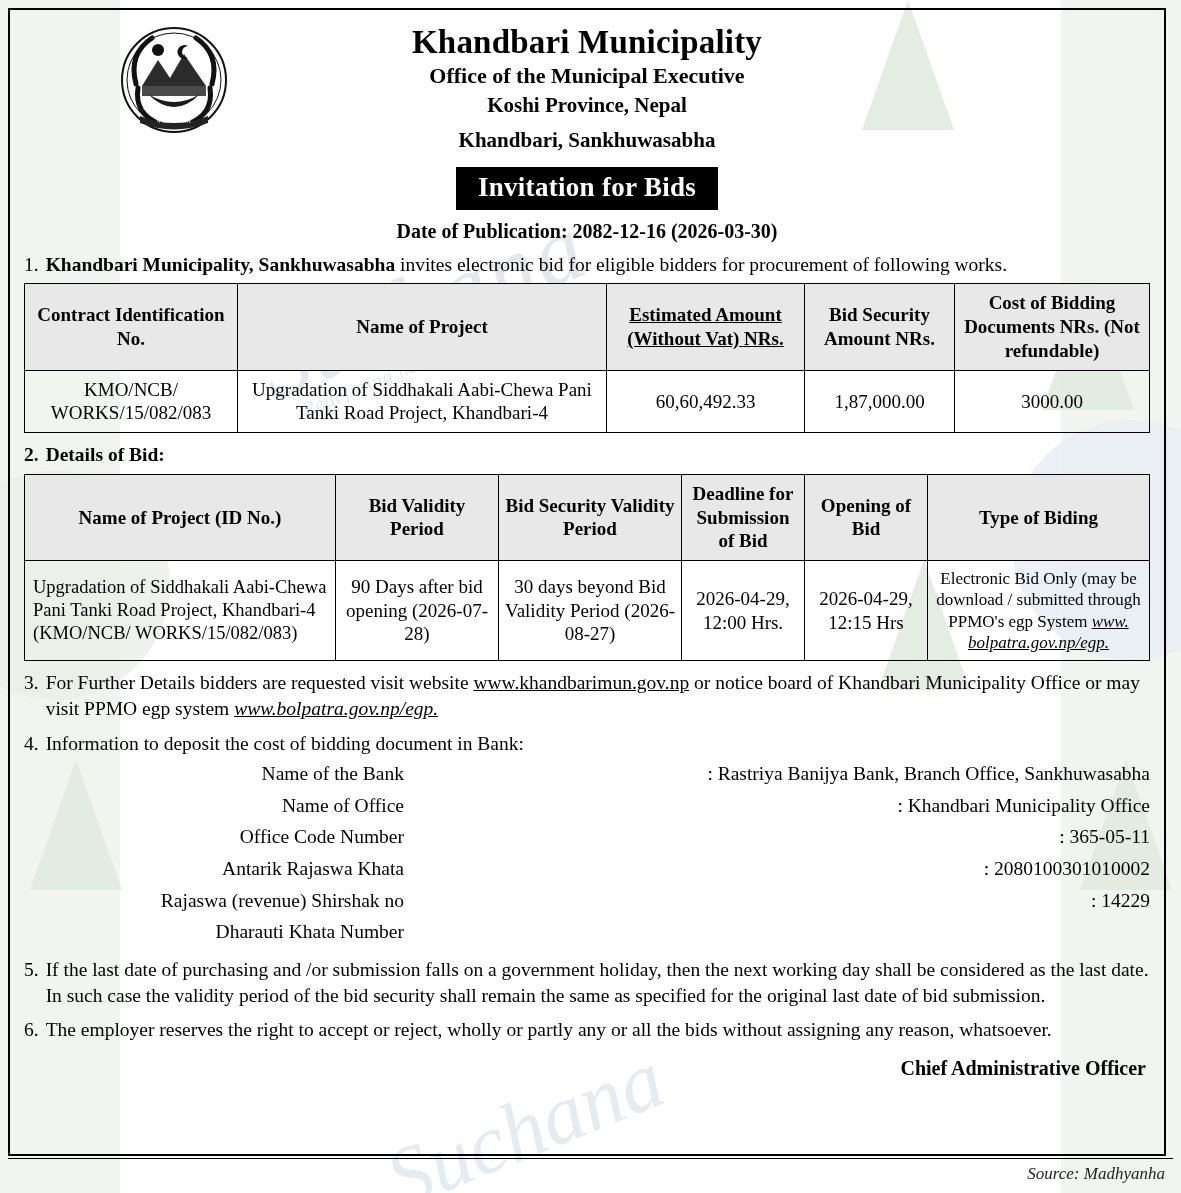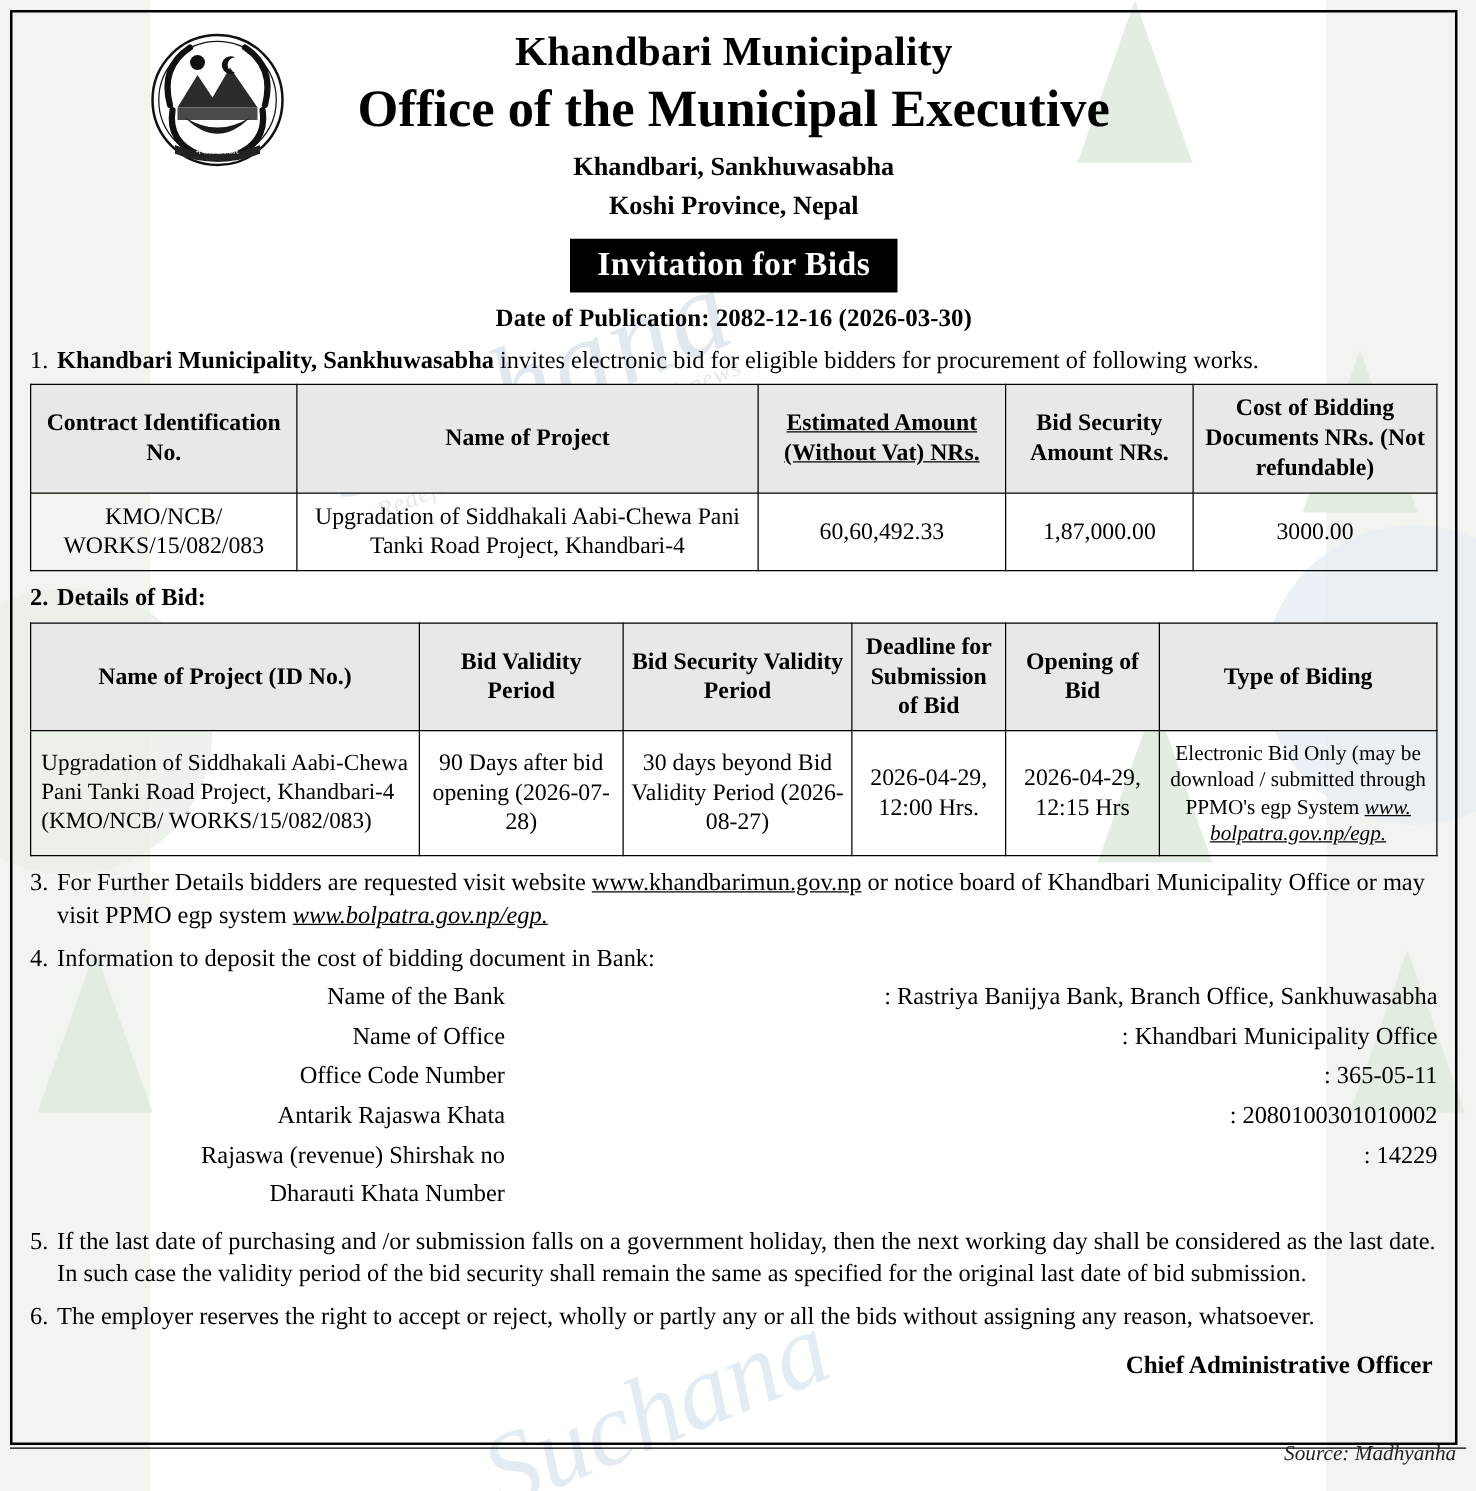--- a/index.html
+++ b/index.html
@@ -118,21 +118,21 @@
     width: 112px;
     height: 112px;
   }
   .title1 {
     font-size: 33px;
     font-weight: bold;
     line-height: 1.25;
     letter-spacing: .2px;
   }
   .title2 {
-    font-size: 42px;
+    font-size: 22px;
     font-weight: bold;
     line-height: 1.2;
   }
   .subtitle {
     font-size: 21px;
     font-weight: bold;
     line-height: 1.5;
     margin-top: 4px;
   }
   .ifb-wrap { margin-top: 10px; }
@@ -228,21 +228,21 @@
     font-weight: bold;
     margin-top: 14px;
     padding-right: 4px;
   }
 
   
   .source {
     position: absolute;
     z-index: 3;
     right: 16px;
-    bottom: 20px;
+    bottom: 9px;
     font-size: 17px;
     font-style: italic;
     color: #222;
   }
   .source-rule {
     position: absolute;
     z-index: 3;
     left: 8px;
     right: 8px;
     bottom: 34px;
@@ -291,22 +291,22 @@
 
       <circle cx="40" cy="26" r="6" fill="#111"></circle>
       <path d="M70 22 a7 7 0 1 0 0.1 12 a5.5 5.5 0 1 1 -0.1 -12 z" fill="#111"></path>
 
       <path d="M22 92 Q56 106 90 92 L90 99 Q56 112 22 99 Z" fill="#222"></path>
       <text x="56" y="99" font-size="7" fill="#fff" text-anchor="middle" font-family="DejaVu Sans, sans-serif">नेपाल सरकार</text>
     </svg>
 
     <div class="title1">Khandbari Municipality</div>
     <div class="title2">Office of the Municipal Executive</div>
+    <div class="subtitle" style="margin-top:0">Koshi Province, Nepal</div>
     <div class="subtitle">Khandbari, Sankhuwasabha</div>
-    <div class="subtitle" style="margin-top:0">Koshi Province, Nepal</div>
 
     <div class="ifb-wrap">
       <span class="ifb">Invitation for Bids</span>
     </div>
     <div class="pubdate">Date of Publication: 2082-12-16 (2026-03-30)</div>
   </div>
 
   <div class="clause">
     <span class="num">1.</span>
     <span class="txt"><span class="lead-bold">Khandbari Municipality, Sankhuwasabha</span><span> invites electronic bid for eligible bidders for procurement of following works.</span></span>

